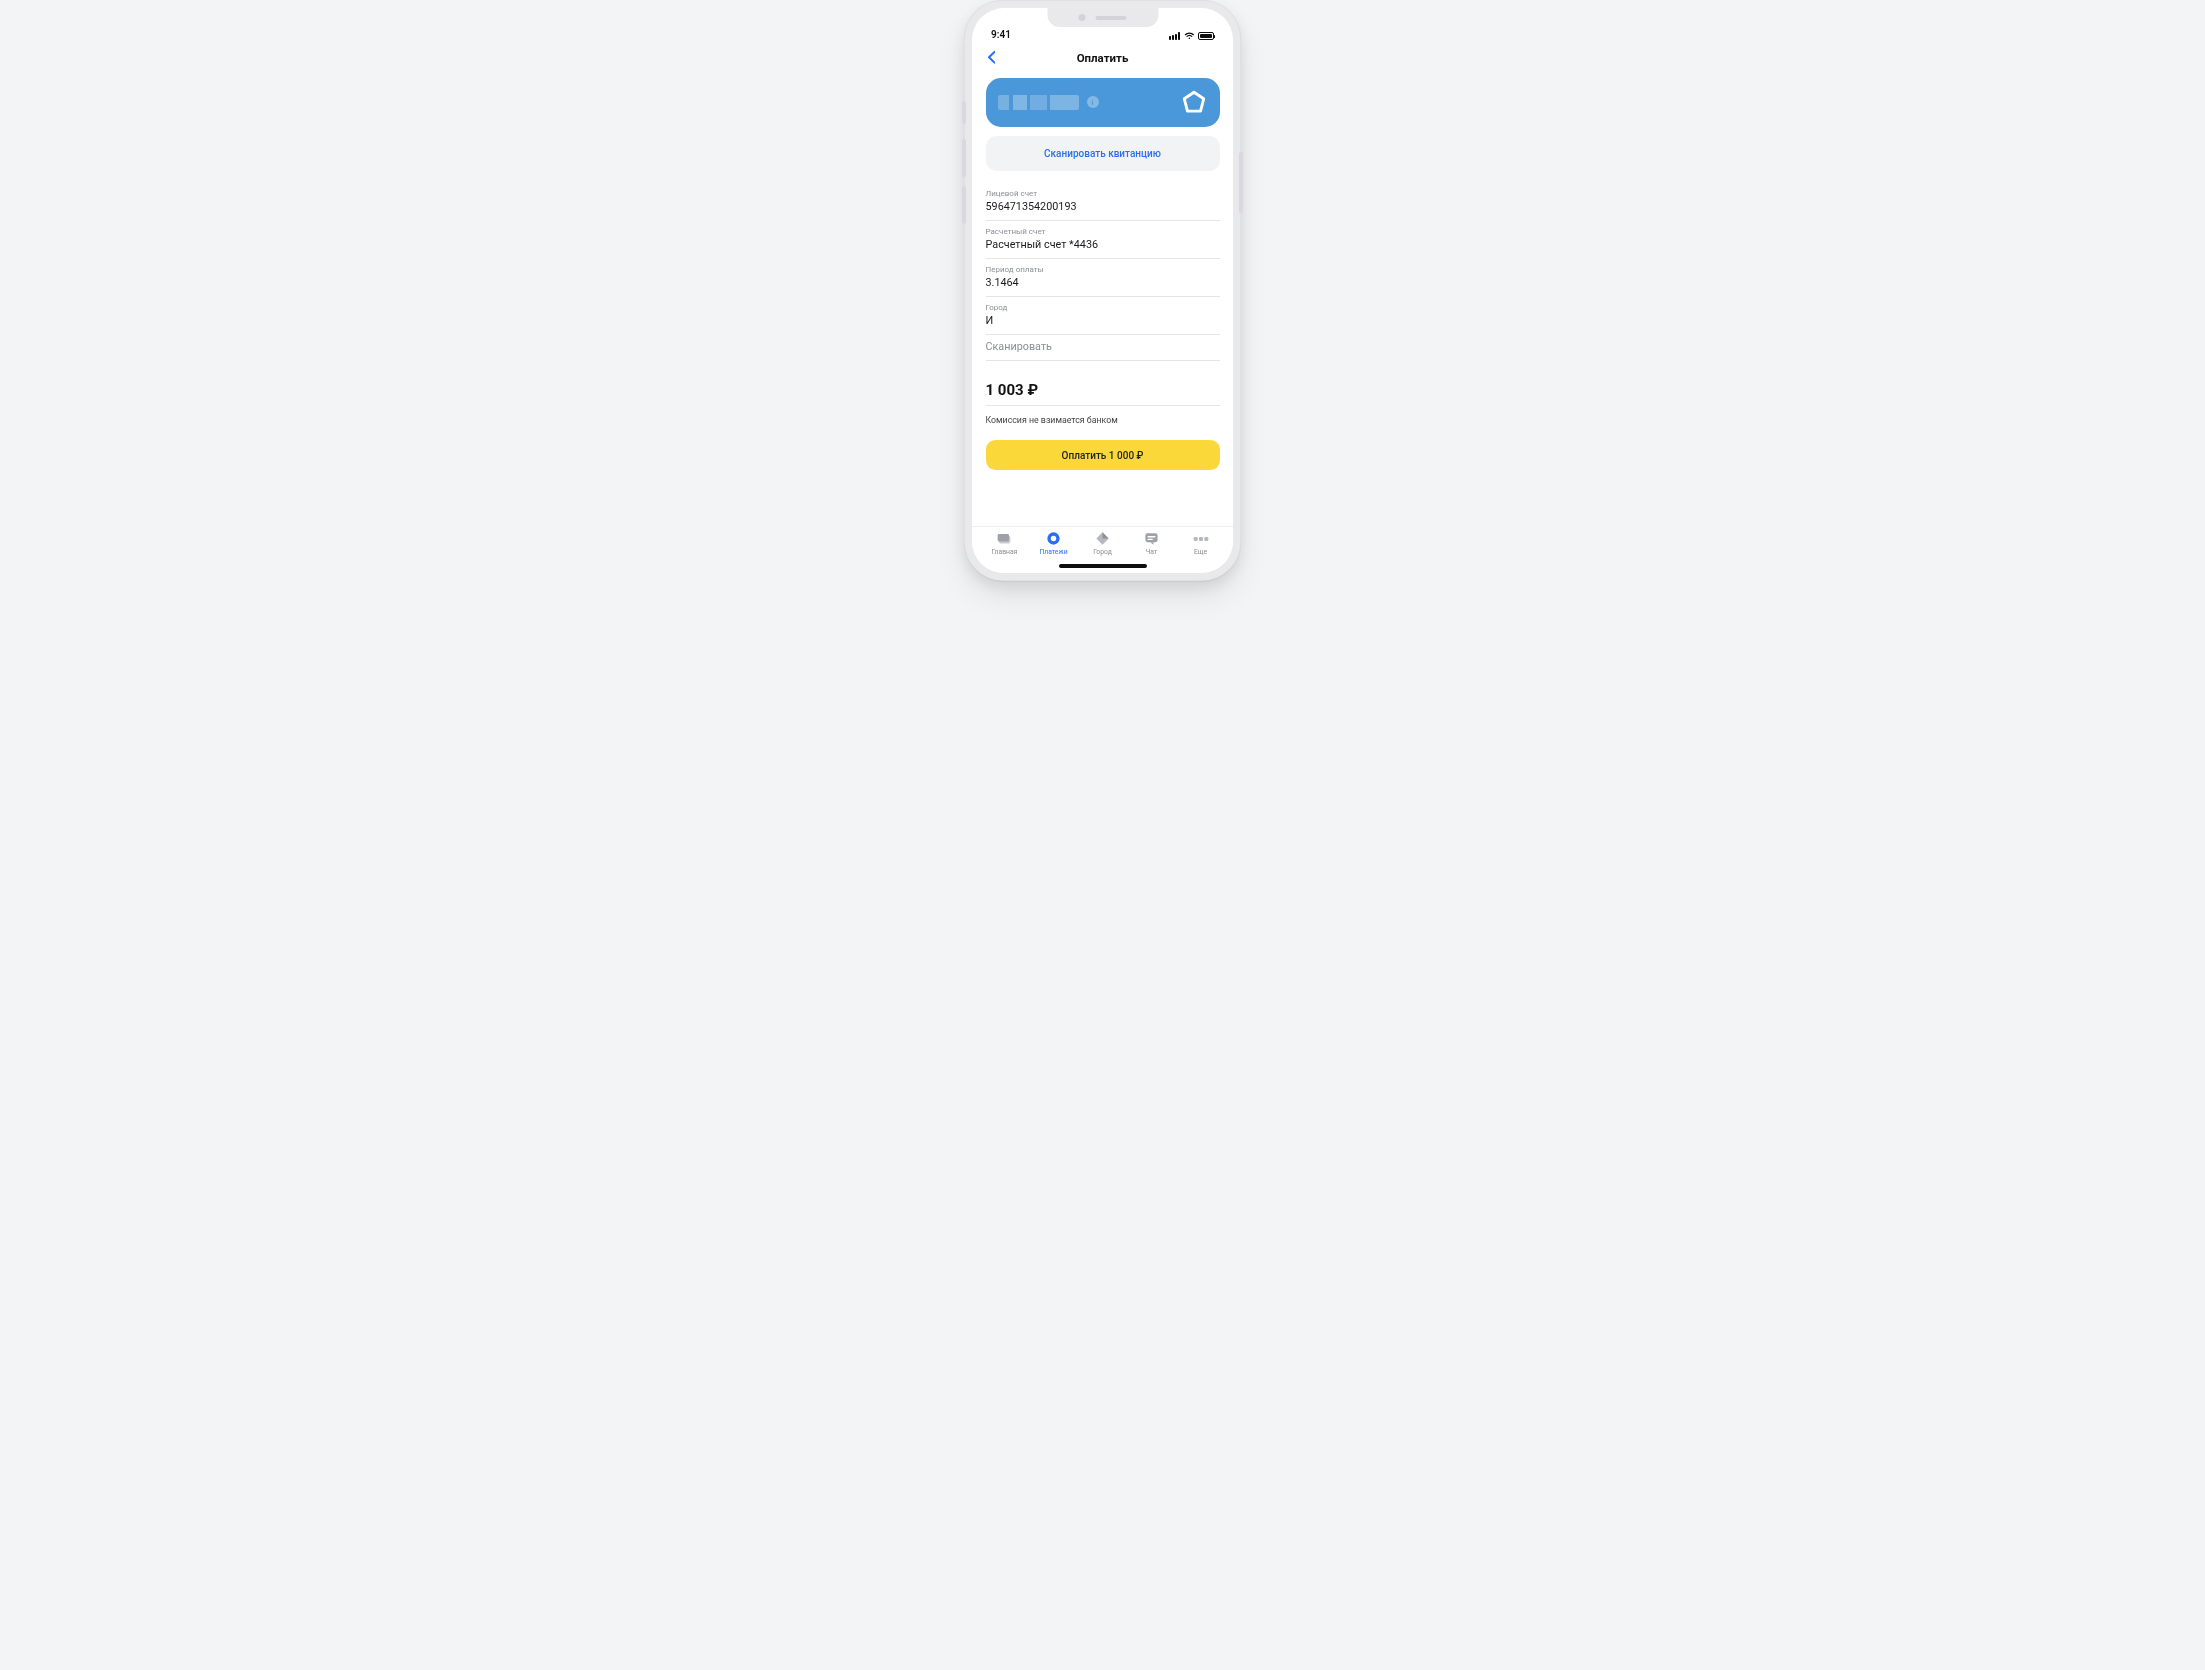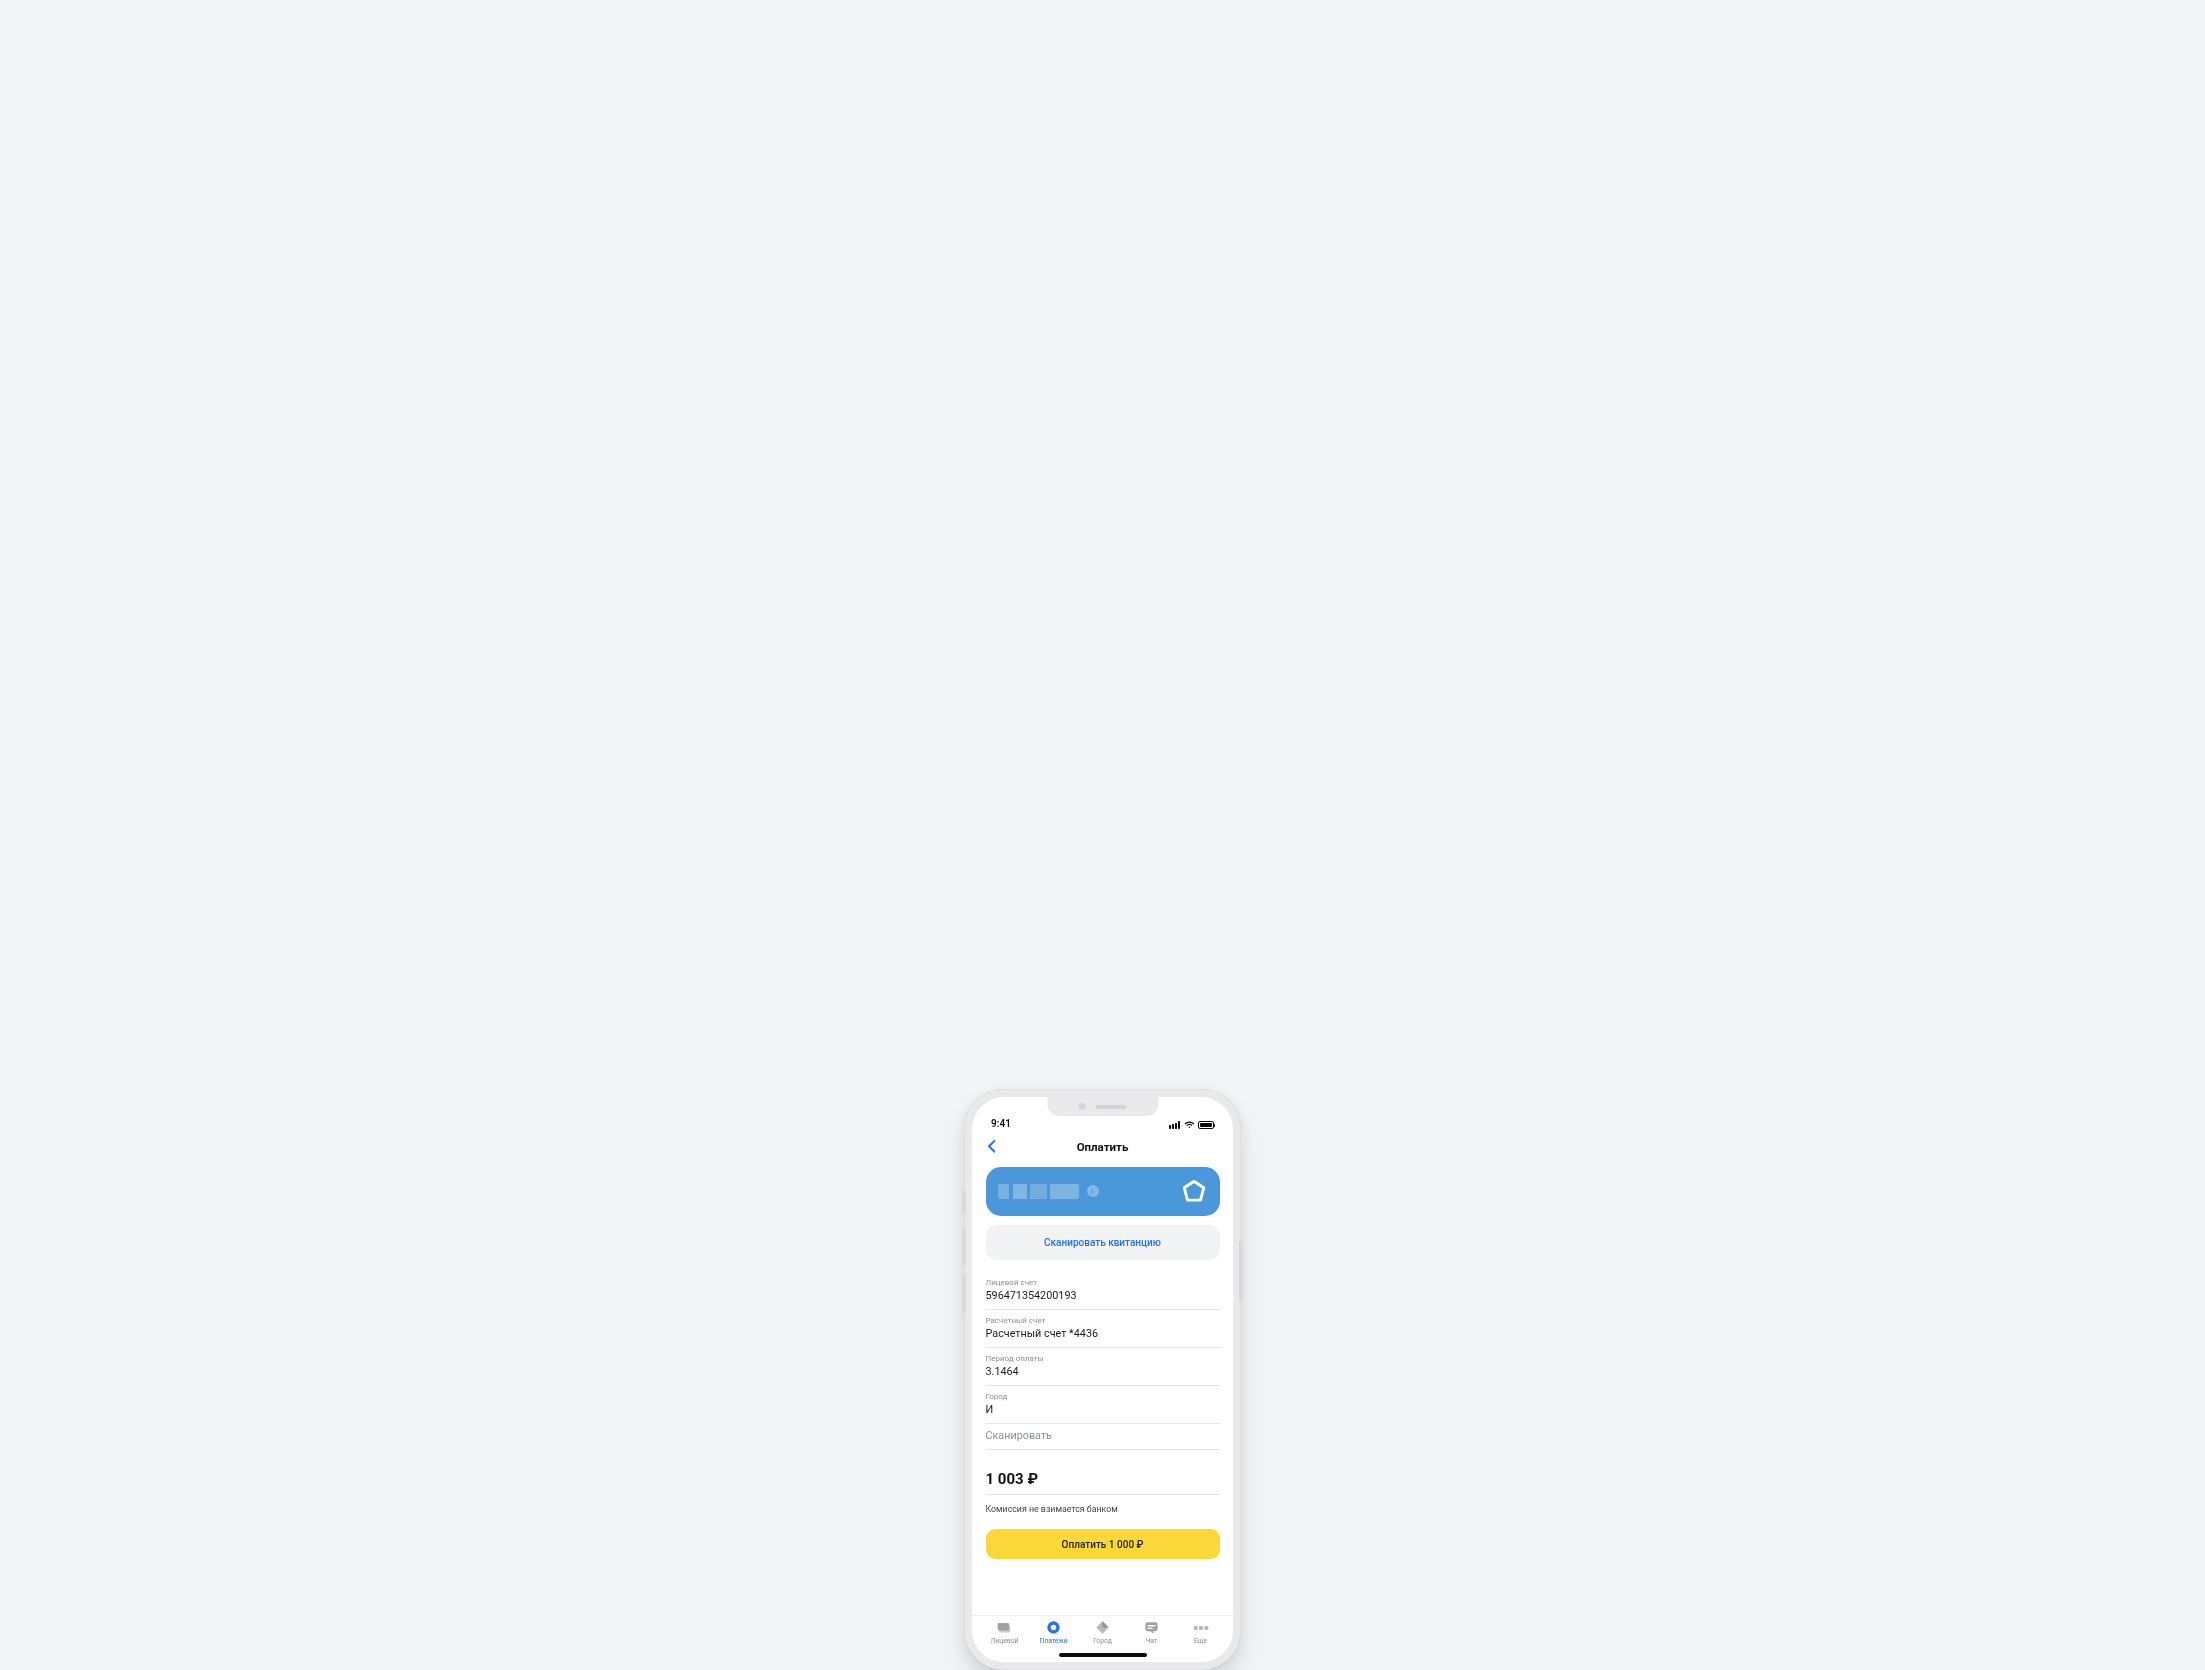--- a/index.html
+++ b/index.html
@@ -4,21 +4,21 @@
 <style>
   * { box-sizing: border-box; margin: 0; padding: 0; }
   html, body {
     width: 100%; height: 100%;
     background: #f3f4f6;
     font-family: -apple-system, BlinkMacSystemFont, "Segoe UI", Roboto, Helvetica, Arial, sans-serif;
     -webkit-font-smoothing: antialiased;
   }
   .stage {
     width: 100%; height: 100%;
-    display: flex; align-items: flex-end; justify-content: center;
+    display: flex; align-items: flex-start; justify-content: center;
   }
   
   .phone {
     width: 277px; height: 581px;
     background: #e9e9ec;
     border-radius: 39px;
     padding: 8px;
     position: relative;
     box-shadow:
       0 0.7px 1.4px rgba(0,0,0,.05),
@@ -292,21 +292,21 @@
       </div>
 
       <div class="tabbar">
         <div class="tab">
           <div class="ticon">
             <svg width="16" height="13.5" viewBox="0 0 24 20">
                 <rect x="3" y="6" width="17" height="11" rx="2" fill="#c9cbd0"></rect>
                 <rect x="1" y="3" width="17" height="11" rx="2" fill="#9ea1a8"></rect>
               </svg>
           </div>
-          <span>Лицевой</span>
+          <span>Главная</span>
         </div>
         <div class="tab active">
           <div class="ticon">
             <svg width="15" height="15" viewBox="0 0 22 22">
                 <circle cx="11" cy="11" r="9" fill="#2a6ff3"></circle>
                 <circle cx="11" cy="11" r="4" fill="#fff"></circle>
               </svg>
           </div>
           <span>Платежи</span>
         </div>

